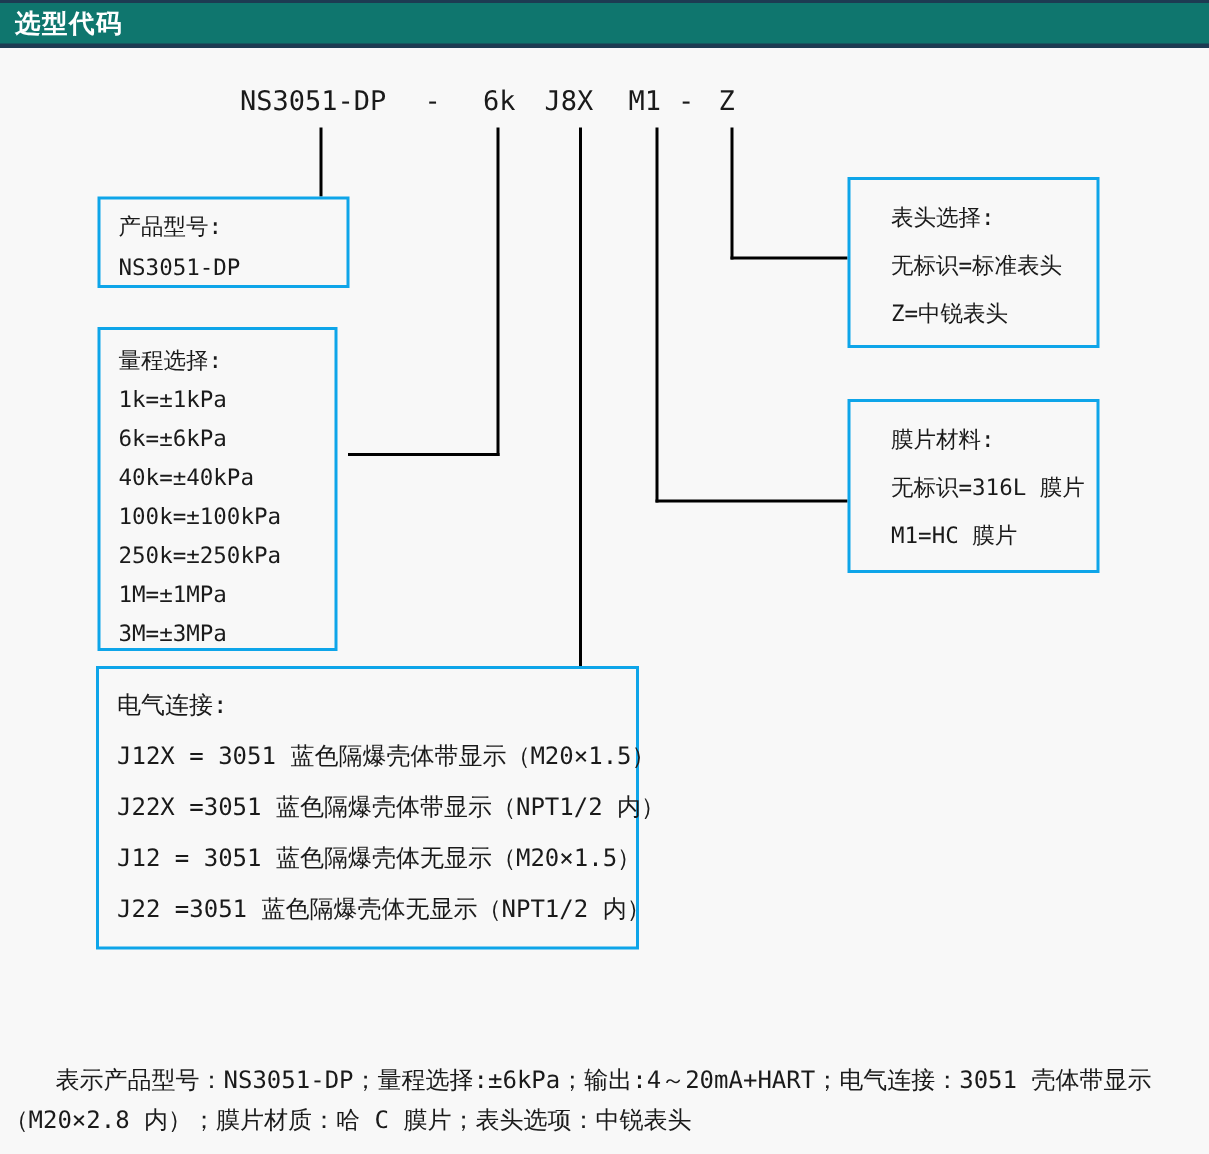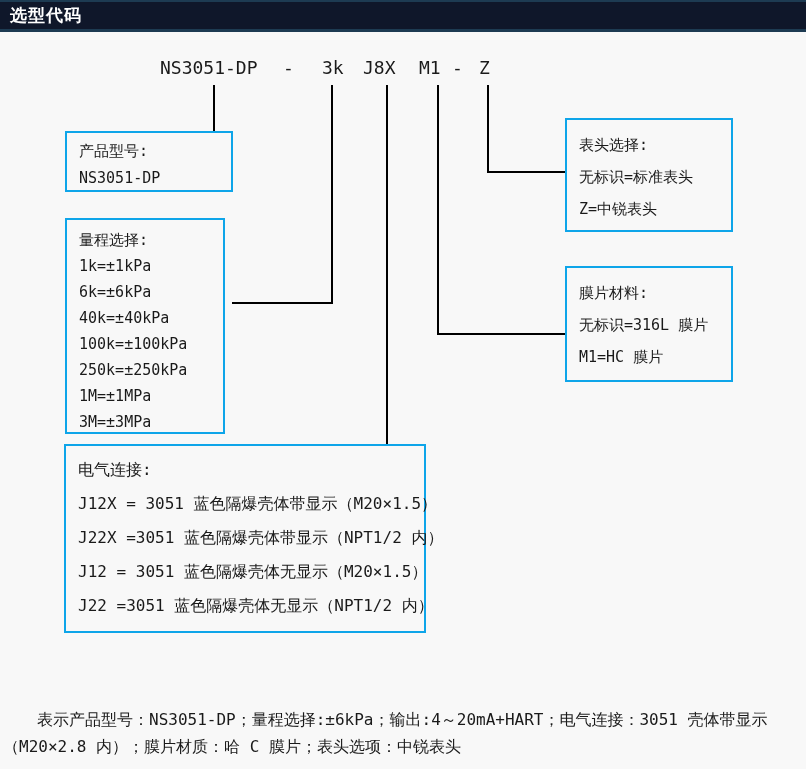--- a/index.html
+++ b/index.html
@@ -13,21 +13,21 @@
     width: 806px;
     height: 769px;
     background: #f8f8f8;
     overflow: hidden;
   }
   
   .titlebar {
     position: absolute;
     left: 0; top: 0;
     width: 806px; height: 32px;
-    background: #0f172a;
+    background: #0f766e;
     border-top: 2px solid #1d3b52;
     border-bottom: 3px solid #1d3b52;
     box-sizing: border-box;
     display: flex;
     align-items: center;
   }
   .titlebar .t {
     color: #ffffff;
     font-weight: bold;
     font-size: 17px;
@@ -59,42 +59,42 @@
   }
   .box-product  { font-size: 15px; }
   .box-product  .bl { line-height: 27px; }
   .box-product  .pad { height: 5px; }
   .box-range    { font-size: 15px; }
   .box-range    .bl { line-height: 26px; }
   .box-range    .pad { height: 7px; }
   .box-electrical { font-size: 16px; }
   .box-electrical .bl { line-height: 34px; }
   .box-electrical .pad { height: 7px; }
-  .box-side     { font-size: 15px; }
+  .box-side     { font-size: 15px; padding-left: 15px; }
   .box-side     .bl { line-height: 32px; }
   .box-side     .pad { height: 9px; }
   
   .example-line {
     position: absolute;
     font-size: 16px;
     white-space: nowrap;
   }
 </style>
 </head>
 <body>
 
 <div class="stage">
 
   <div class="titlebar">
     <span class="t">选型代码</span>
   </div>
 
   <span class="code-seg" style="left:160px;">NS3051-DP</span>
   <span class="code-seg" style="left:283px;">-</span>
-  <span class="code-seg" style="left:322px;">3k</span>
+  <span class="code-seg" style="left:322px;">6k</span>
   <span class="code-seg" style="left:363px;">J8X</span>
   <span class="code-seg" style="left:419px;">M1</span>
   <span class="code-seg" style="left:452px;">-</span>
   <span class="code-seg" style="left:479px;">Z</span>
 
   <div class="vline" style="left:213px; top:85px;  height:46px;"></div>
   <div class="vline" style="left:331px; top:85px;  height:219px;"></div>
   <div class="hline" style="left:232px; top:302px; width:101px;"></div>
   <div class="vline" style="left:386px; top:85px;  height:359px;"></div>
   <div class="vline" style="left:437px; top:85px;  height:250px;"></div>

